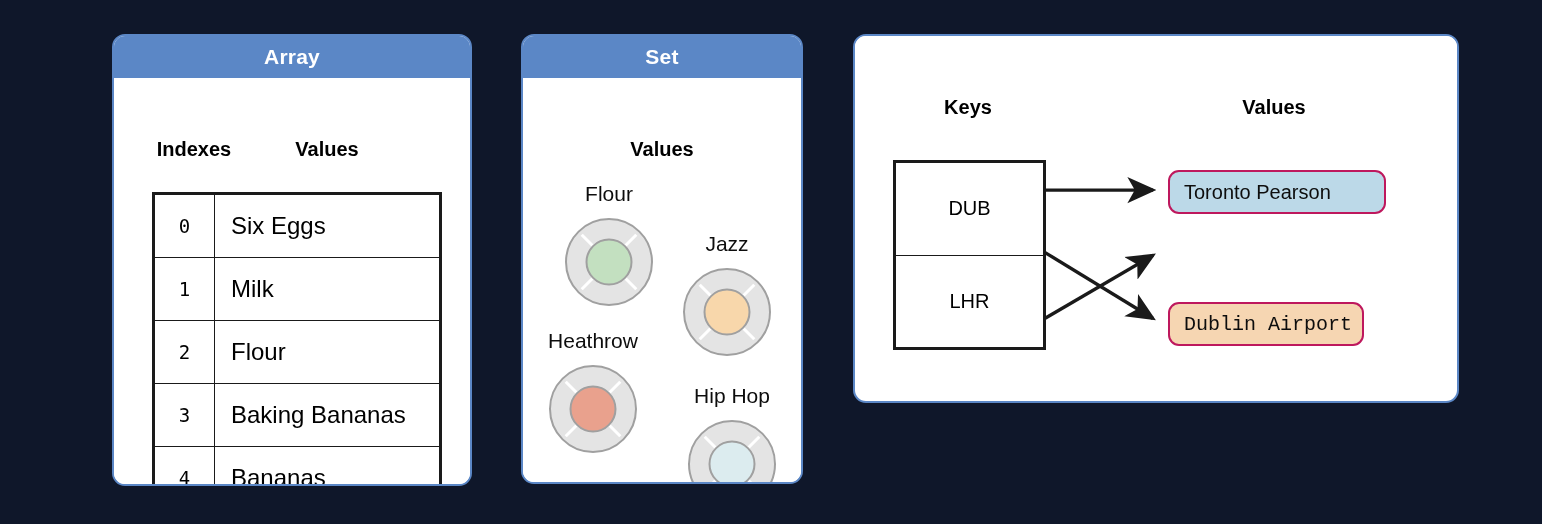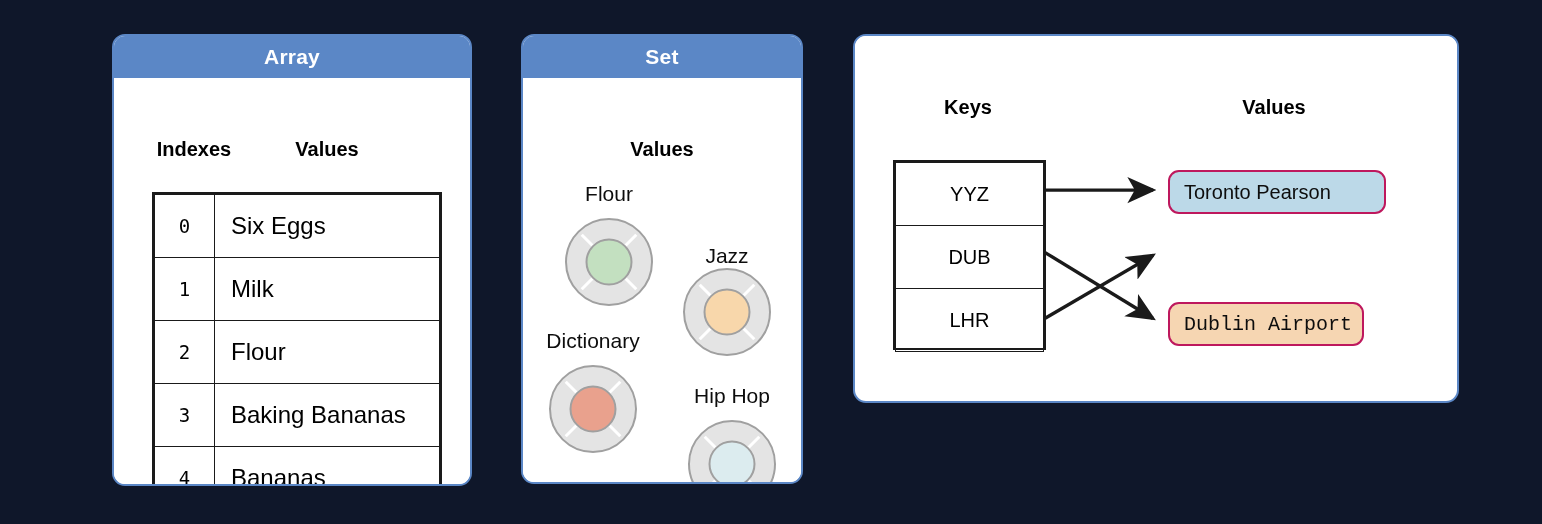--- a/index.html
+++ b/index.html
@@ -191,33 +191,33 @@
         <circle cx="45" cy="45" r="43" fill="#e4e4e4" stroke="#a0a0a0" stroke-width="2"></circle>
         <g stroke="#ffffff" stroke-width="3">
           <line x1="17.7" y1="17.7" x2="33.2" y2="33.2"></line>
           <line x1="72.3" y1="17.7" x2="56.8" y2="33.2"></line>
           <line x1="72.3" y1="72.3" x2="56.8" y2="56.8"></line>
           <line x1="17.7" y1="72.3" x2="33.2" y2="56.8"></line>
         </g>
         <circle class="disc-center" cx="45" cy="45" r="22.5" stroke="#a0a0a0" stroke-width="2" fill="#c3e0c0"></circle>
       </svg>
 
-      <div class="disc-label" style="left:204px; top:166px;">Jazz</div>
+      <div class="disc-label" style="left:204px; top:154px;">Jazz</div>
       <svg class="disc" viewBox="0 0 90 90" style="left:159px; top:189px;">
         <circle cx="45" cy="45" r="43" fill="#e4e4e4" stroke="#a0a0a0" stroke-width="2"></circle>
         <g stroke="#ffffff" stroke-width="3">
           <line x1="17.7" y1="17.7" x2="33.2" y2="33.2"></line>
           <line x1="72.3" y1="17.7" x2="56.8" y2="33.2"></line>
           <line x1="72.3" y1="72.3" x2="56.8" y2="56.8"></line>
           <line x1="17.7" y1="72.3" x2="33.2" y2="56.8"></line>
         </g>
         <circle class="disc-center" cx="45" cy="45" r="22.5" stroke="#a0a0a0" stroke-width="2" fill="#f8d7ab"></circle>
       </svg>
 
-      <div class="disc-label" style="left:70px; top:251px;">Dictionary</div>
+      <div class="disc-label" style="left:70px; top:251px;">Heathrow</div>
       <svg class="disc" viewBox="0 0 90 90" style="left:25px; top:286px;">
         <circle cx="45" cy="45" r="43" fill="#e4e4e4" stroke="#a0a0a0" stroke-width="2"></circle>
         <g stroke="#ffffff" stroke-width="3">
           <line x1="17.7" y1="17.7" x2="33.2" y2="33.2"></line>
           <line x1="72.3" y1="17.7" x2="56.8" y2="33.2"></line>
           <line x1="72.3" y1="72.3" x2="56.8" y2="56.8"></line>
           <line x1="17.7" y1="72.3" x2="33.2" y2="56.8"></line>
         </g>
         <circle class="disc-center" cx="45" cy="45" r="22.5" stroke="#a0a0a0" stroke-width="2" fill="#e9a18d"></circle>
       </svg>
@@ -239,23 +239,20 @@
 
   <div class="panel" style="left:853px; top:34px; width:606px; height:369px;">
     <div class="panel-body">
 
       <div class="col-head" style="left:113px; top:60px;">Keys</div>
       <div class="col-head" style="left:419px; top:60px;">Values</div>
 
       <div class="key-table" style="left:38px; top:124px; width:153px; height:190px;">
         <table>
           <tbody>
-            <tr>
-              <td>YYZ</td>
-            </tr>
             <tr>
               <td>DUB</td>
             </tr>
             <tr>
               <td>LHR</td>
             </tr>
           </tbody>
         </table>
       </div>
 

